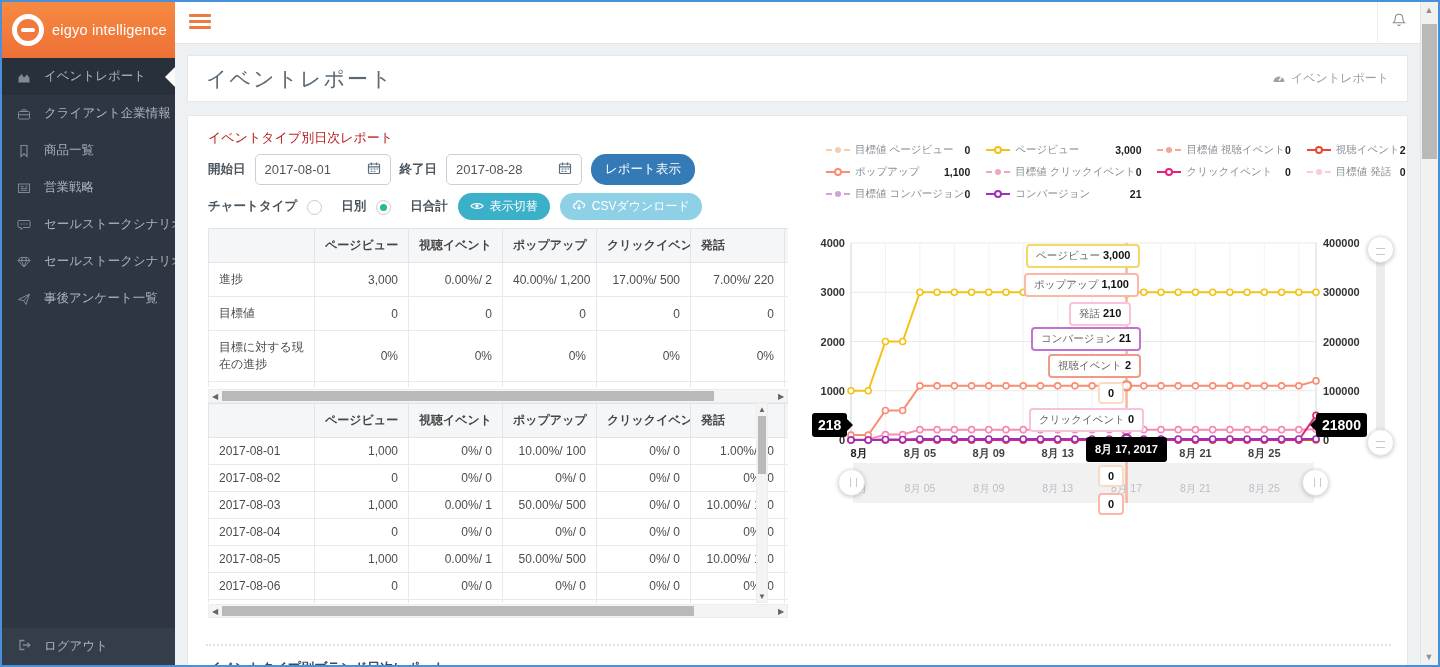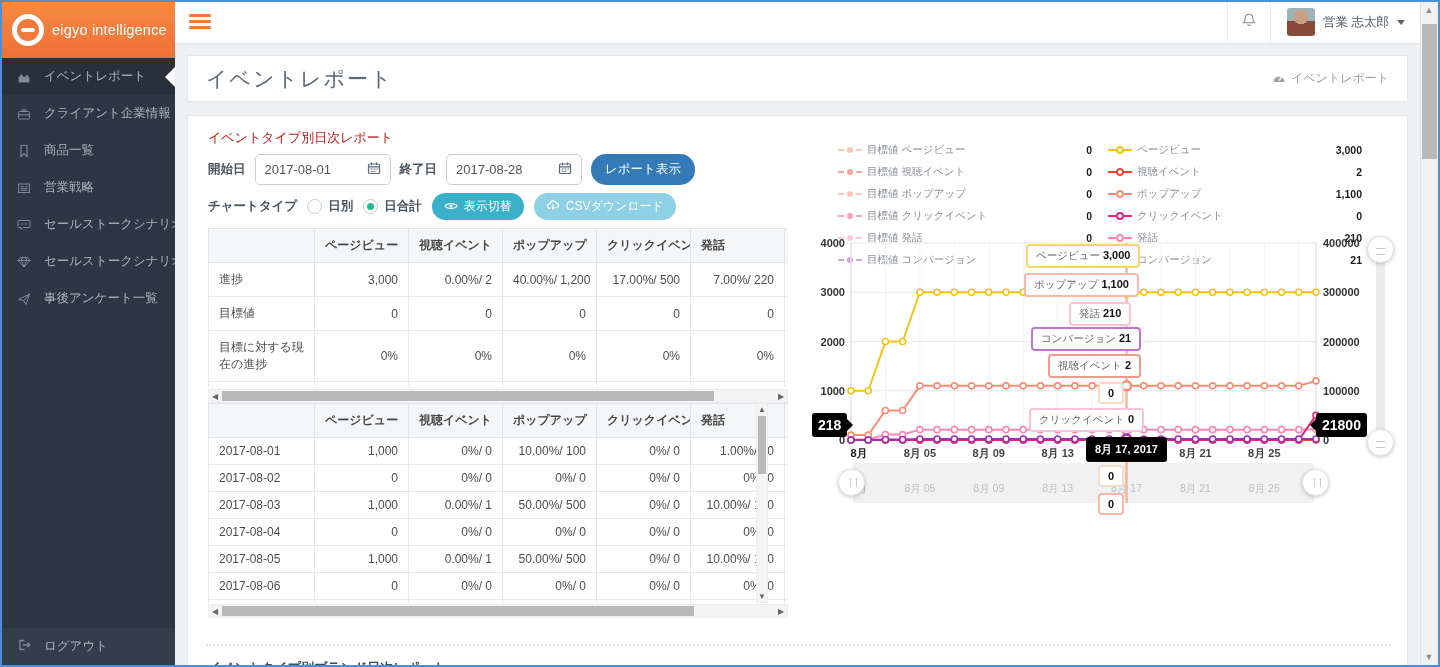--- a/index.html
+++ b/index.html
@@ -47,42 +47,42 @@
   .main-card{position:absolute;left:185px;top:113px;width:1221px;height:552px;background:#fff;border:1px solid #e7e7e7;box-sizing:border-box;overflow:hidden}
   .section-title{position:absolute;left:20px;top:13px;font-size:13px;font-weight:normal;color:#b91c1c}
   .filters-row1{position:absolute;left:20px;top:38px;display:flex;align-items:center;gap:9px}
   .filters-row2{position:absolute;left:20px;top:77px;display:flex;align-items:center;gap:10px}
   .f-label{font-size:12.5px;font-weight:bold;color:#4a545c}
   .date-input{width:116px;height:29px;border:1px solid #ccd0d4;border-radius:5px;display:flex;align-items:center;justify-content:space-between;padding:0 9px;font-size:13px;color:#555;background:#fff;cursor:text}
   .btn{border:none;border-radius:15px;color:#fff;font-size:12.5px;display:flex;align-items:center;gap:6px;cursor:pointer;font-family:inherit}
   .btn-primary{background:#337ab7;padding:7px 14px}
   .btn-teal{background:#3bb0c9;padding:5px 12px;font-size:12px}
   .btn-csv{background:#8ed0e6;padding:5px 12px;font-size:12px}
-  .radio{display:flex;align-items:center;gap:6px;cursor:pointer}
+  .radio{display:flex;align-items:flex-end;gap:19px;cursor:pointer}
   .radio .circle{width:15px;height:15px;border-radius:50%;border:1px solid #c8ccd0;background:#fff;box-sizing:border-box;position:relative}
   .radio.checked .circle::after{content:"";position:absolute;inset:3px;border-radius:50%;background:#26b99a}
   .radio .r-label{font-size:12.5px;font-weight:bold;color:#4a545c}
   
   .tbl-wrap{position:absolute;overflow:hidden;background:#fff}
   .tbl-wrap table{border-collapse:collapse;table-layout:fixed;width:666px;font-size:12px;color:#4c4c4c}
   .tbl-wrap th{background:#f5f6f8;border:1px solid #e1e4e8;text-align:left;font-weight:bold;padding:8px 10px;color:#444;white-space:nowrap;overflow:hidden}
   .tbl-wrap td{border:1px solid #e7eaed;padding:8px 10px;text-align:right;white-space:nowrap;overflow:hidden}
   .tbl-wrap td.row-label{text-align:left;white-space:normal}
   .tbl-daily td{padding:6px 10px}
   .hscroll{position:absolute;height:14px;background:#f4f4f4;border:1px solid #ededed;box-sizing:border-box}
   .hscroll .thumb{position:absolute;top:1px;bottom:1px;background:#b9b9b9}
   .hscroll .h-arrow{position:absolute;top:0;bottom:0;width:12px;display:flex;align-items:center;justify-content:center;color:#666;font-size:8px}
   .vscroll2{position:absolute;width:12px;background:#f4f4f4;border:1px solid #ededed;box-sizing:border-box}
   .vscroll2 .thumb{position:absolute;left:1px;right:1px;background:#b9b9b9}
   .vscroll2 .v-arrow{position:absolute;left:0;right:0;text-align:center;color:#666;font-size:8px}
   .dashed-divider{position:absolute;left:18px;top:528px;width:1185px;border-top:2px dotted #dfe3e8}
   .section2-title{position:absolute;left:20px;top:543px;font-size:13px;font-weight:bold;color:#3e4a54}
   
   .chart-col{position:absolute;left:622px;top:20px;width:600px;height:530px}
-  .legend{position:absolute;left:28px;top:6px;width:524px;display:grid;grid-template-columns:1fr 1fr;column-gap:16px;row-gap:7px}
+  .legend{position:absolute;left:16px;top:6px;width:524px;display:grid;grid-template-columns:1fr 1fr 1fr 1fr 1fr;column-gap:16px;row-gap:7px}
   .legend-item{display:flex;align-items:center;font-size:10.5px;color:#8a8f94;height:15px;cursor:pointer}
   .lg-marker{width:24px;height:8px;position:relative;flex:0 0 auto}
   .lg-line{position:absolute;left:0;right:0;top:3px;border-top:2px solid}
   .lg-dot{position:absolute;left:8px;top:0;width:8px;height:8px;border-radius:50%;box-sizing:border-box;background:#fff;border:2px solid}
   .lg-dot.filled{width:6px;height:6px;top:1px;left:9px;border-width:3px}
   .lg-label{margin-left:5px;white-space:nowrap}
   .lg-value{margin-left:auto;font-weight:bold;color:#1c1c1c;font-size:10.5px}
   .chart-svg{position:absolute;left:0;top:95px}
   .ctt{position:absolute;background:#fff;border:2px solid;border-radius:4px;padding:3px 8px;font-size:10.5px;color:#666;white-space:nowrap;z-index:6}
   .ctt b{color:#111;font-size:11px}
@@ -170,25 +170,20 @@
   <div class="hamburger">
       <span></span>
       <span></span>
       <span></span>
     </div>
   <div class="header-right">
     <div class="bell-wrap">
       <span><svg width="16" height="16" viewBox="0 0 16 16">
             <path d="M8,2.2 C5.4,2.2 4.2,4.1 4.2,6.5 C4.2,9.1 3.3,10.1 2.6,10.7 h10.8 C12.7,10.1 11.8,9.1 11.8,6.5 C11.8,4.1 10.6,2.2 8,2.2 Z M6.6,12.5 a1.5,1.5 0 0 0 2.8,0" fill="none" stroke="#8a8a8a" stroke-width="1.1"></path>
           </svg></span>
-    </div>
-    <div class="user-wrap">
-      <div class="avatar"></div>
-      <span class="user-name">営業 志太郎</span>
-      <span class="caret-down"></span>
     </div>
   </div>
 </div>
 
 <div class="v-scrollbar">
   <div class="arrow" style="top:3px">▲</div>
   <div class="thumb"></div>
   <div class="arrow" style="bottom:3px">▼</div>
 </div>
 

